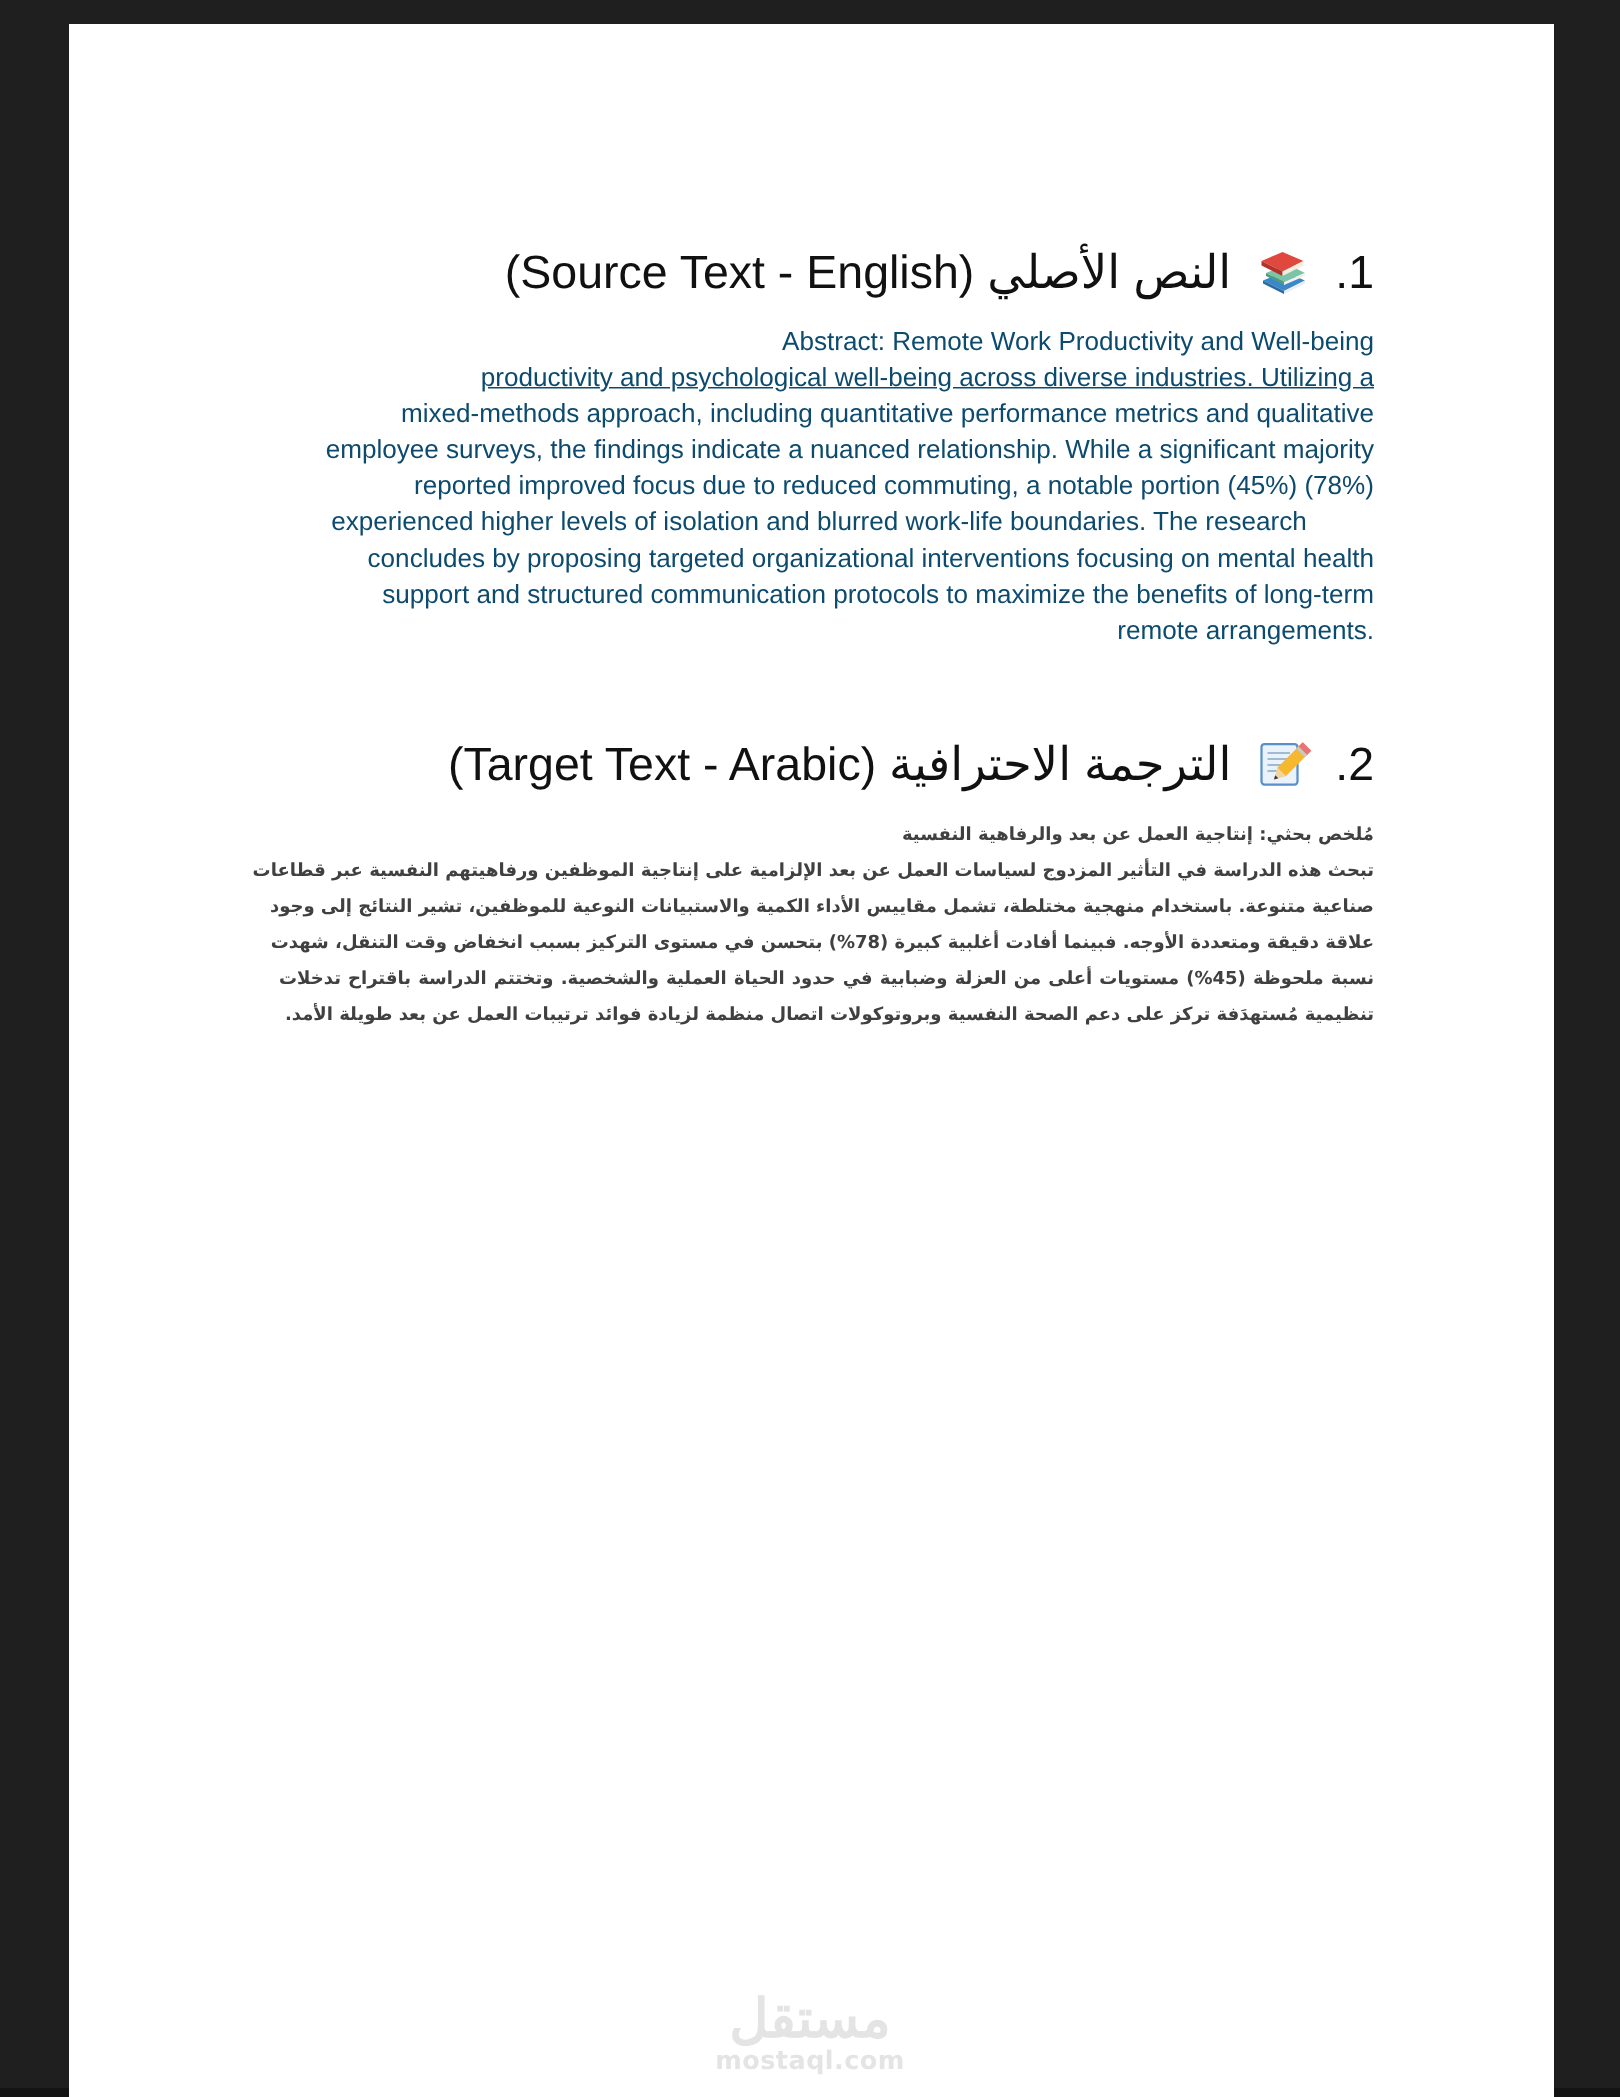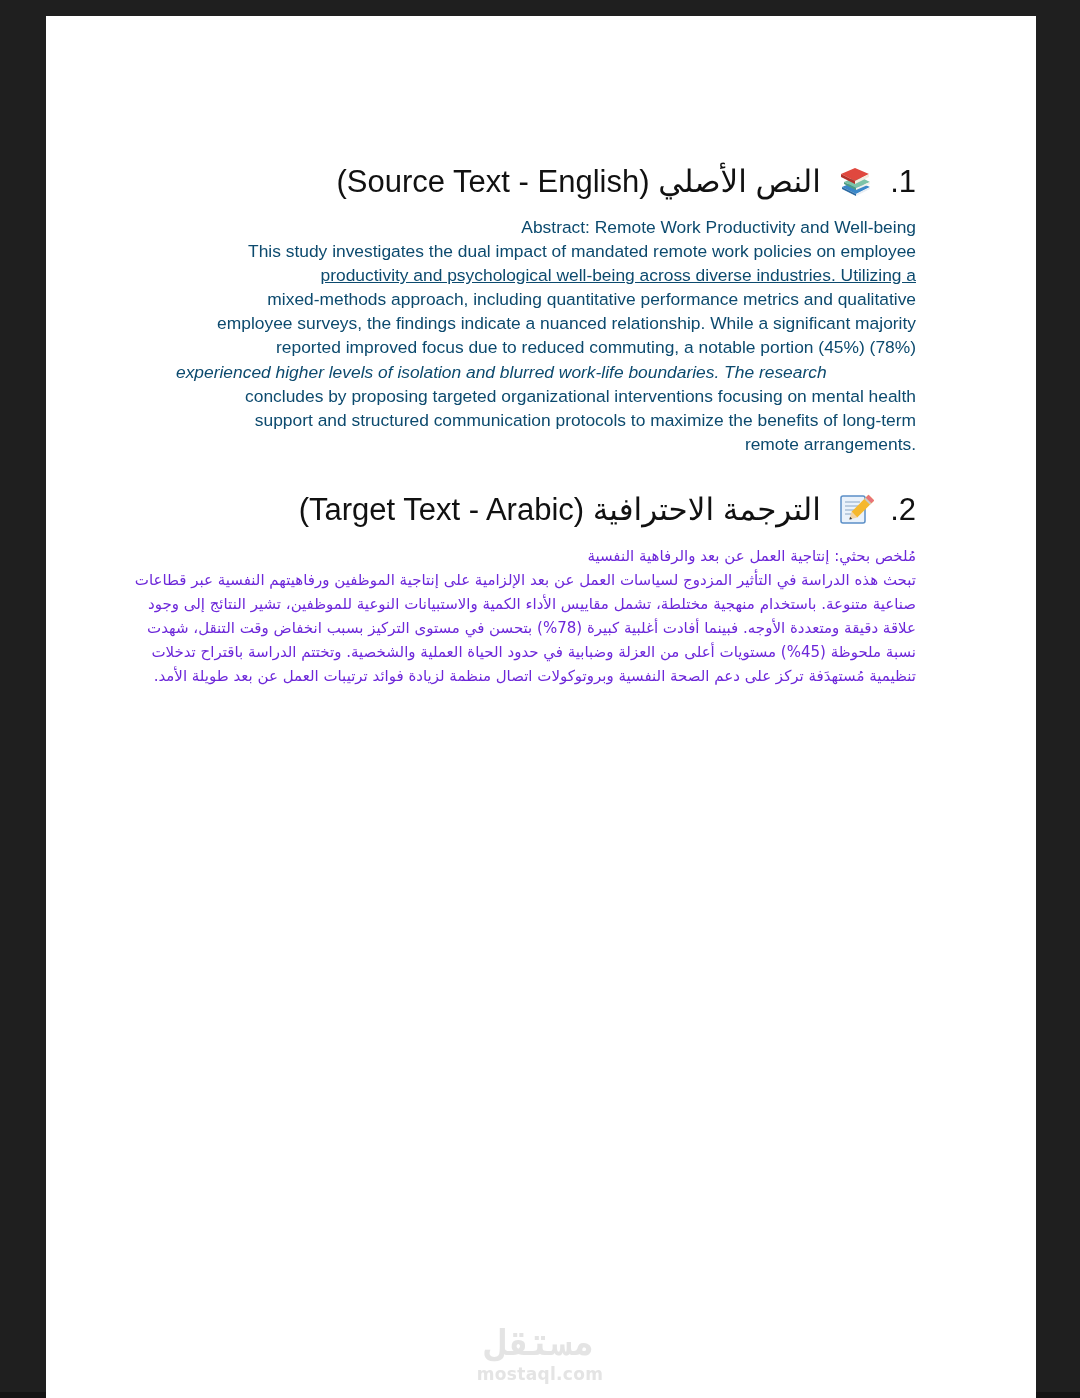--- a/index.html
+++ b/index.html
@@ -73,38 +73,39 @@
     }
     .en-block .line { display: block; white-space: nowrap; direction: rtl; unicode-bidi: plaintext; }
 
     .ar-block {
       position: absolute;
       top: 528px;
       right: 0;
       width: 730px;
       direction: rtl;
       text-align: right;
-      font-size: 15px;
+      font-size: 12px;
       line-height: 24px;
-      color: #6d28d9;
+      color: #404040;
       font-family: "DejaVu Sans", sans-serif;
+      font-weight: bold;
     }
     .ar-block .line { display: block; white-space: nowrap; }
     .ar-block .justified { text-align: justify; text-align-last: justify; }
 
     .watermark {
       position: absolute;
       left: 430px; 
       top: 1312px;
       width: 128px;
       text-align: center;
       color: #e4e4e4;
     }
     .watermark .wm-ar {
-      font-family: Liberation Mono, monospace;
+      font-family: Liberation Serif, serif;
       font-size: 36px;
       font-weight: bold;
       line-height: 36px;
       direction: rtl;
       letter-spacing: -1px;
     }
     .watermark .wm-en {
       font-family: "DejaVu Sans", sans-serif;
       font-size: 17px;
       font-weight: bold;
@@ -136,26 +137,25 @@
             <path d="M17 16 L31 9 L31 12 L17 19 Z" fill="#f3ece0"></path>
           </g>
         </svg>
       </span>
       <span>النص الأصلي</span>
       <span dir="ltr" style="unicode-bidi: isolate;">(Source Text - English)</span>
     </h2>
 
     <div class="en-block">
       <span class="line" dir="ltr" style="text-align:right; unicode-bidi:isolate;">Abstract: Remote Work Productivity and Well-being</span>
-      <span class="line" dir="ltr" style="text-align:right; unicode-bidi:isolate;">This study investigates the dual impact of mandated remote work policies on employee</span>
       <span class="line" dir="ltr" style="text-align:right; unicode-bidi:isolate;text-decoration:underline;">productivity and psychological well-being across diverse industries. Utilizing a</span>
       <span class="line" dir="ltr" style="text-align:right; unicode-bidi:isolate;">mixed-methods approach, including quantitative performance metrics and qualitative</span>
       <span class="line" dir="ltr" style="text-align:right; unicode-bidi:isolate;">employee surveys, the findings indicate a nuanced relationship. While a significant majority</span>
       <span class="line" dir="ltr" style="text-align:right; unicode-bidi:isolate;">(78%) reported improved focus due to reduced commuting, a notable portion (45%)</span>
-      <span class="line" dir="ltr" style="text-align:left; unicode-bidi:isolate;font-style:italic;">experienced higher levels of isolation and blurred work-life boundaries. The research</span>
+      <span class="line" dir="ltr" style="text-align:center; unicode-bidi:isolate;">experienced higher levels of isolation and blurred work-life boundaries. The research</span>
       <span class="line" dir="ltr" style="text-align:right; unicode-bidi:isolate;">concludes by proposing targeted organizational interventions focusing on mental health</span>
       <span class="line" dir="ltr" style="text-align:right; unicode-bidi:isolate;">support and structured communication protocols to maximize the benefits of long-term</span>
       <span class="line" dir="rtl" style="text-align:right;">remote arrangements.</span>
     </div>
 
     <h2 class="heading" id="h2">
       <span class="num">2.</span>
       <span class="emoji">
         <svg width="36" height="32" viewBox="0 0 36 32">
           <rect x="3" y="3" width="24" height="27" rx="2" fill="#eaf2fb" stroke="#5b8fc7" stroke-width="1.5"></rect>

